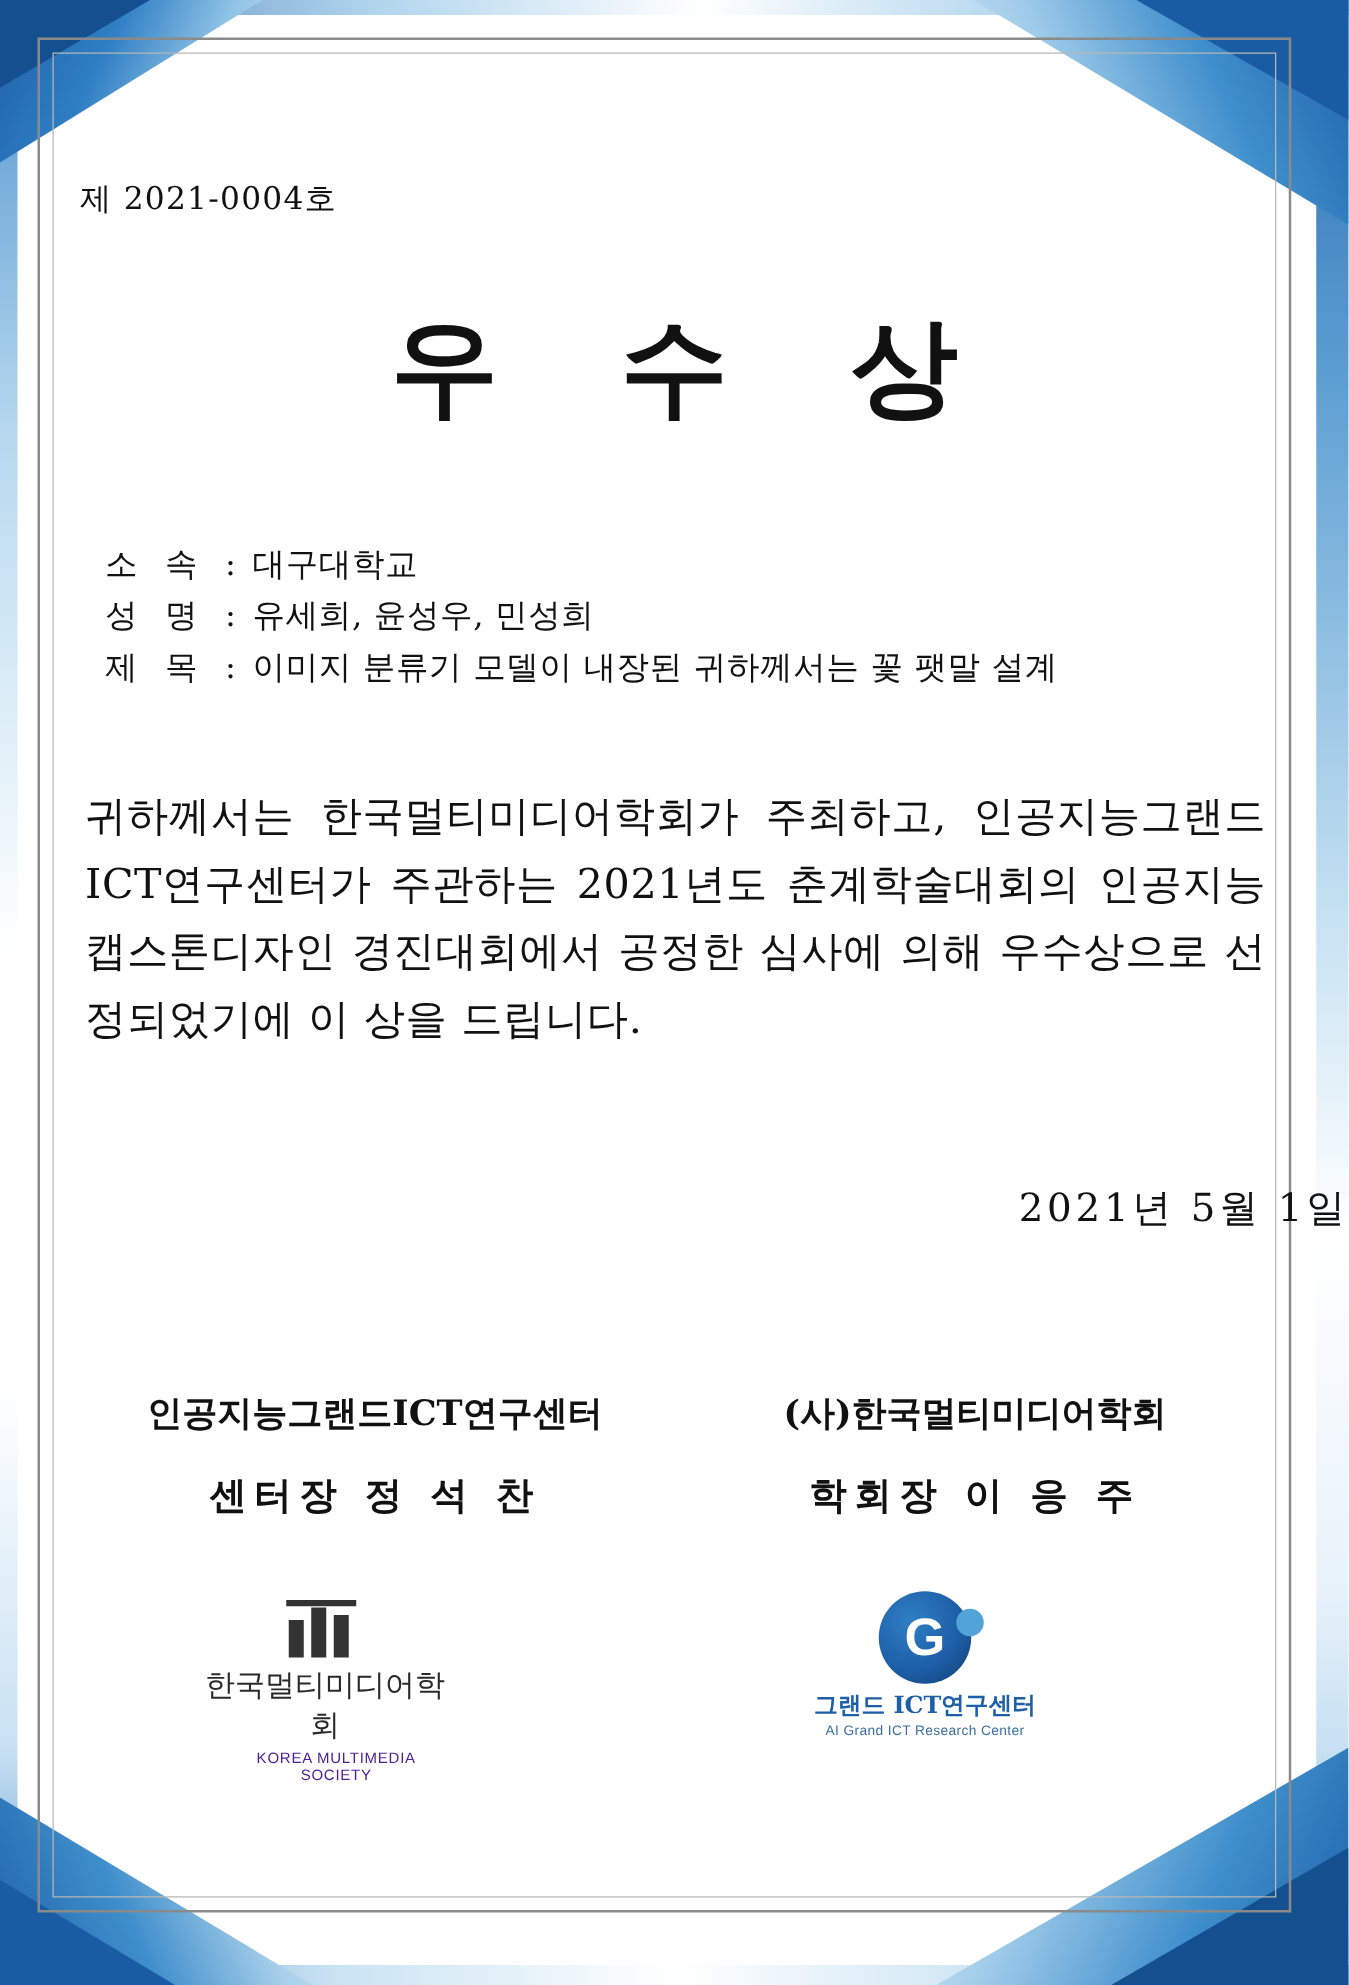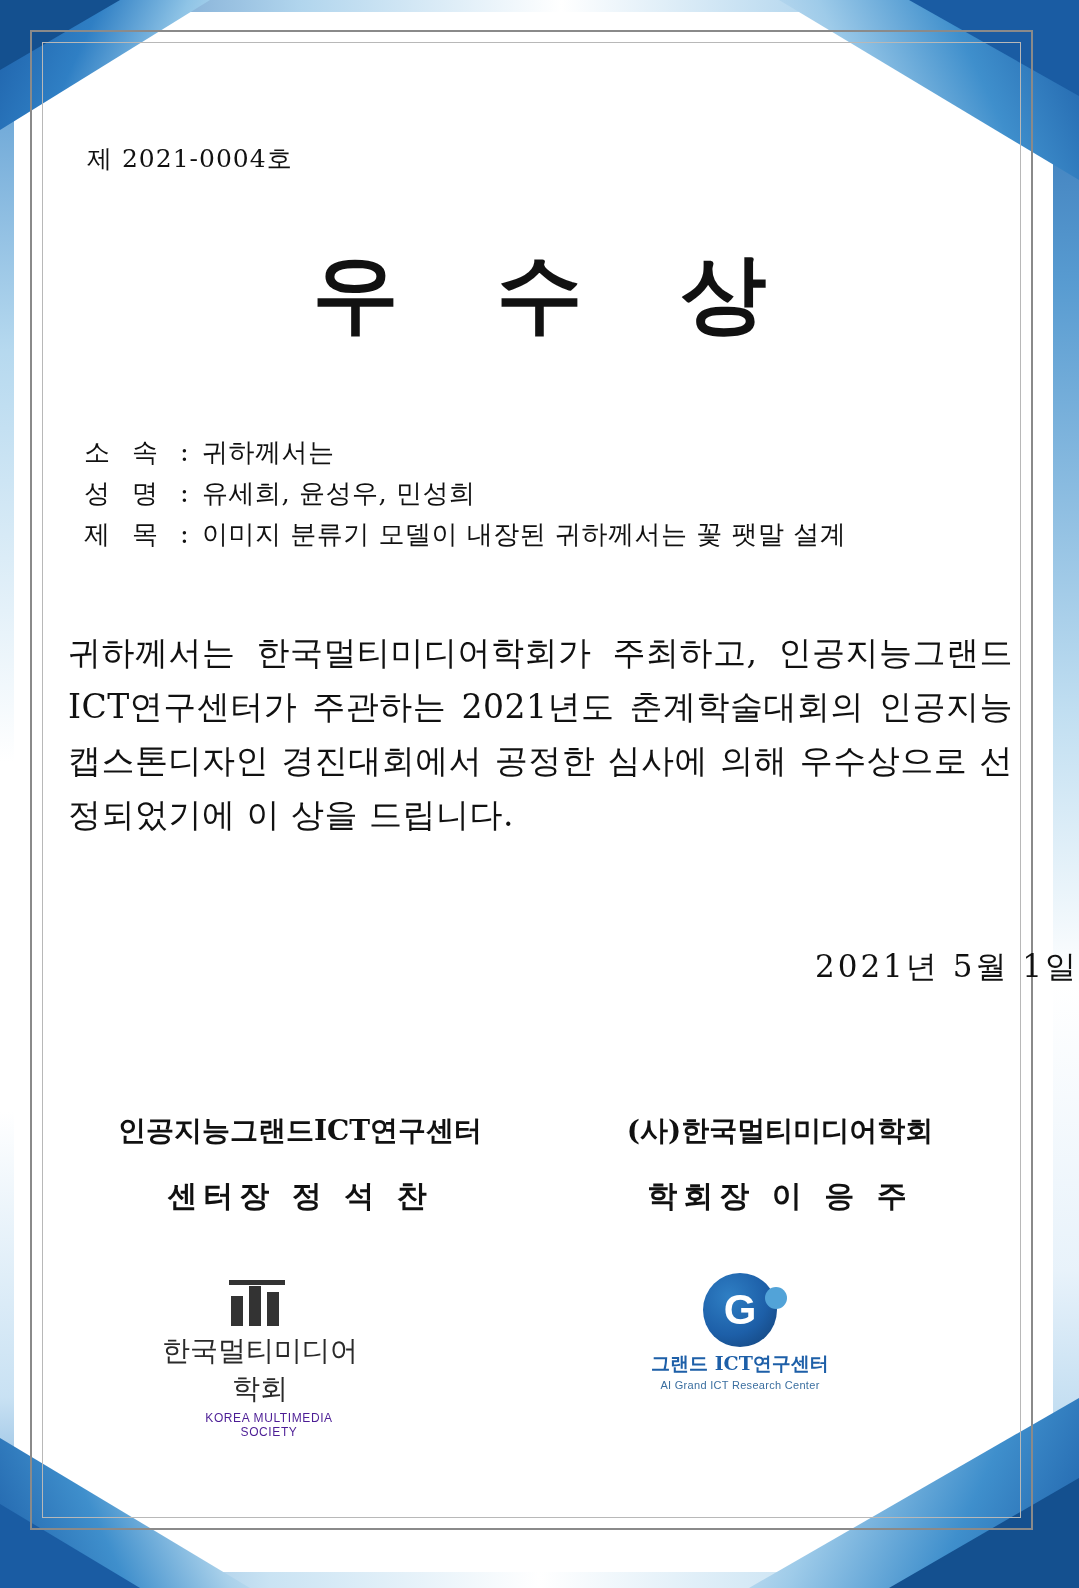--- a/index.html
+++ b/index.html
@@ -121,21 +121,21 @@
   
   .content {
     position: absolute;
     left: 0; top: 0;
     width: 1079px; height: 1588px;
     color: #111;
   }
 
   .doc-number {
     position: absolute;
-    left: 87px;
+    left: 64px;
     top: 142px;
     font-size: 25px;
     letter-spacing: 1px;
     font-family: "DejaVu Serif", serif;
   }
 
   .award-title {
     position: absolute;
     left: 0;
     top: 236px;
@@ -252,21 +252,21 @@
   .kms-mark span:nth-child(2) { left: 20px; height: 40px; }
   .kms-mark span:nth-child(3) { left: 38px; height: 34px; }
   .kms-mark::before {
     content: "";
     position: absolute;
     left: 0; top: 0;
     width: 56px; height: 5px;
     background: #333;
   }
   .kms-name-ko {
-    font-size: 28px;
+    font-size: 24px;
     color: #2a2a2a;
     letter-spacing: 0px;
     font-family: "DejaVu Serif", serif;
   }
   .kms-name-en {
     font-size: 12px;
     color: #4c1d95;
     letter-spacing: .6px;
     font-family: "Liberation Sans", sans-serif;
     margin-top: 3px;
@@ -339,21 +339,21 @@
   <div class="content">
 
     <div class="doc-number">제 2021-0004호</div>
 
     <div class="award-title">우 수 상</div>
 
     <div class="fields">
       <div class="field-row">
         <span class="field-label">소속</span>
         <span class="field-colon">:</span>
-        <span class="field-value">귀하께서는</span>
+        <span class="field-value">대구대학교</span>
       </div>
       <div class="field-row">
         <span class="field-label">성명</span>
         <span class="field-colon">:</span>
         <span class="field-value">유세희, 윤성우, 민성희</span>
       </div>
       <div class="field-row">
         <span class="field-label">제목</span>
         <span class="field-colon">:</span>
         <span class="field-value">이미지 분류기 모델이 내장된 귀하께서는 꽃 팻말 설계</span>

